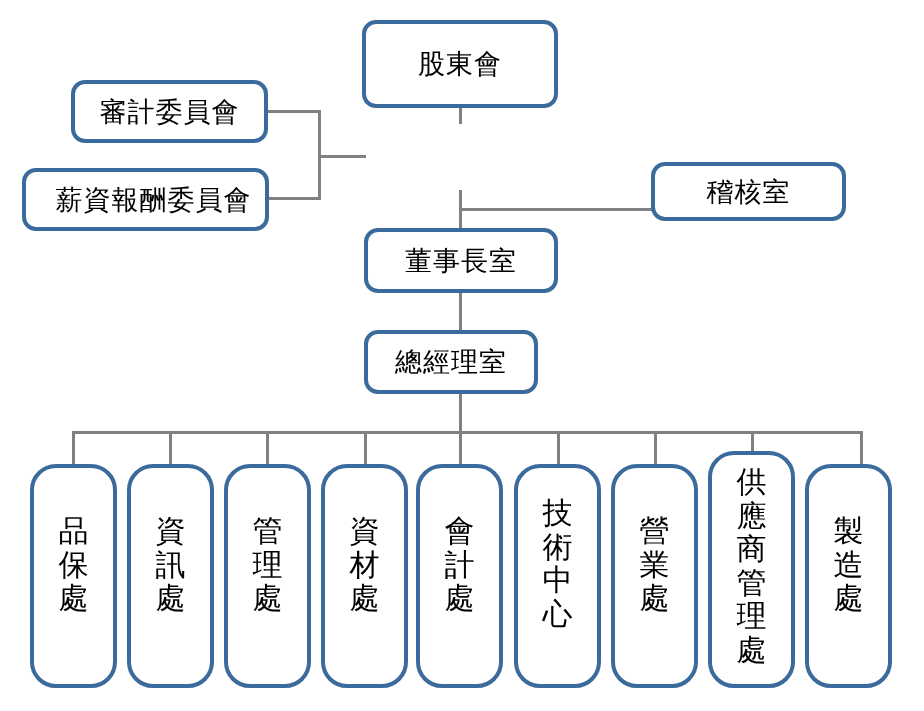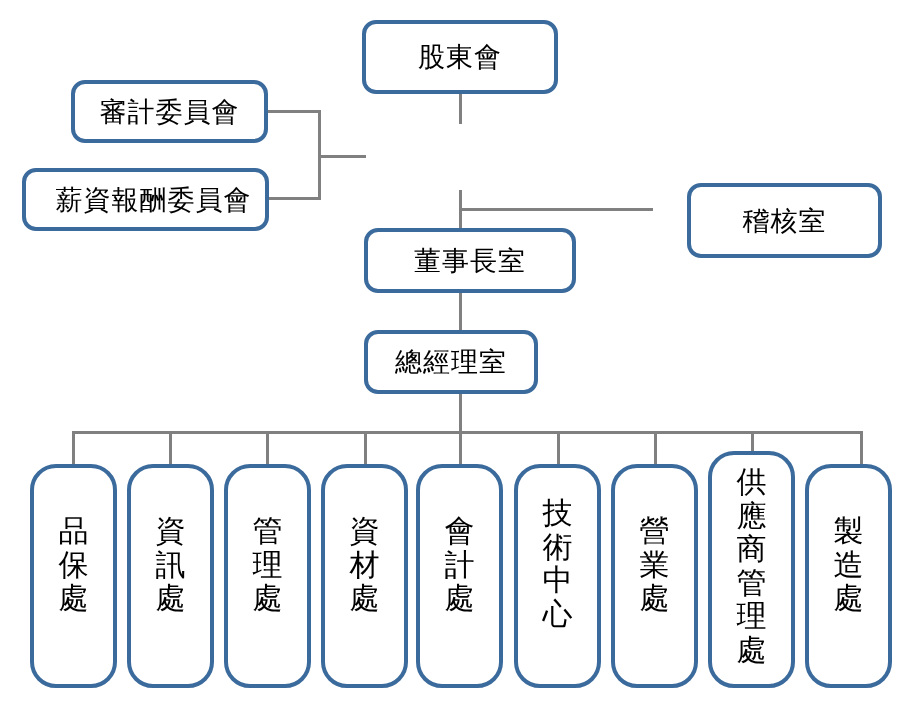--- a/index.html
+++ b/index.html
@@ -94,38 +94,38 @@
   <div class="conn conn-v" style="left:72px;  top:431px; height:35px;"></div>
   <div class="conn conn-v" style="left:169px; top:431px; height:35px;"></div>
   <div class="conn conn-v" style="left:266px; top:431px; height:35px;"></div>
   <div class="conn conn-v" style="left:364px; top:431px; height:35px;"></div>
   <div class="conn conn-v" style="left:459px; top:431px; height:35px;"></div>
   <div class="conn conn-v" style="left:557px; top:431px; height:35px;"></div>
   <div class="conn conn-v" style="left:654px; top:431px; height:35px;"></div>
   <div class="conn conn-v" style="left:751px; top:431px; height:22px;"></div>
   <div class="conn conn-v" style="left:860px; top:431px; height:35px;"></div>
 
-  <div class="node horiz" style="left:362px; top:20px; width:196px; height:74px;">
+  <div class="node horiz" style="left:362px; top:20px; width:196px; height:88px;">
     <span class="label">股東會</span>
   </div>
 
   <div class="node horiz" style="left:71px; top:80px; width:197px; height:63px;">
     <span class="label">審計委員會</span>
   </div>
 
   <div class="node horiz" style="left:22px; top:168px; width:247px; height:63px;padding-left:16px;">
     <span class="label">薪資報酬委員會</span>
   </div>
 
 
-  <div class="node horiz" style="left:651px; top:183px; width:195px; height:75px;margin-left:36px;">
+  <div class="node horiz" style="left:651px; top:162px; width:195px; height:59px;">
     <span class="label">稽核室</span>
   </div>
 
-  <div class="node horiz" style="left:364px; top:228px; width:212px; height:65px;">
+  <div class="node horiz" style="left:364px; top:228px; width:194px; height:65px;">
     <span class="label">董事長室</span>
   </div>
 
   <div class="node horiz" style="left:364px; top:330px; width:174px; height:64px;">
     <span class="label">總經理室</span>
   </div>
 
   <div class="node vert" style="left:30px; top:464px; width:87px; height:224px; padding-top:46px;">
     <span class="label">品
 保

